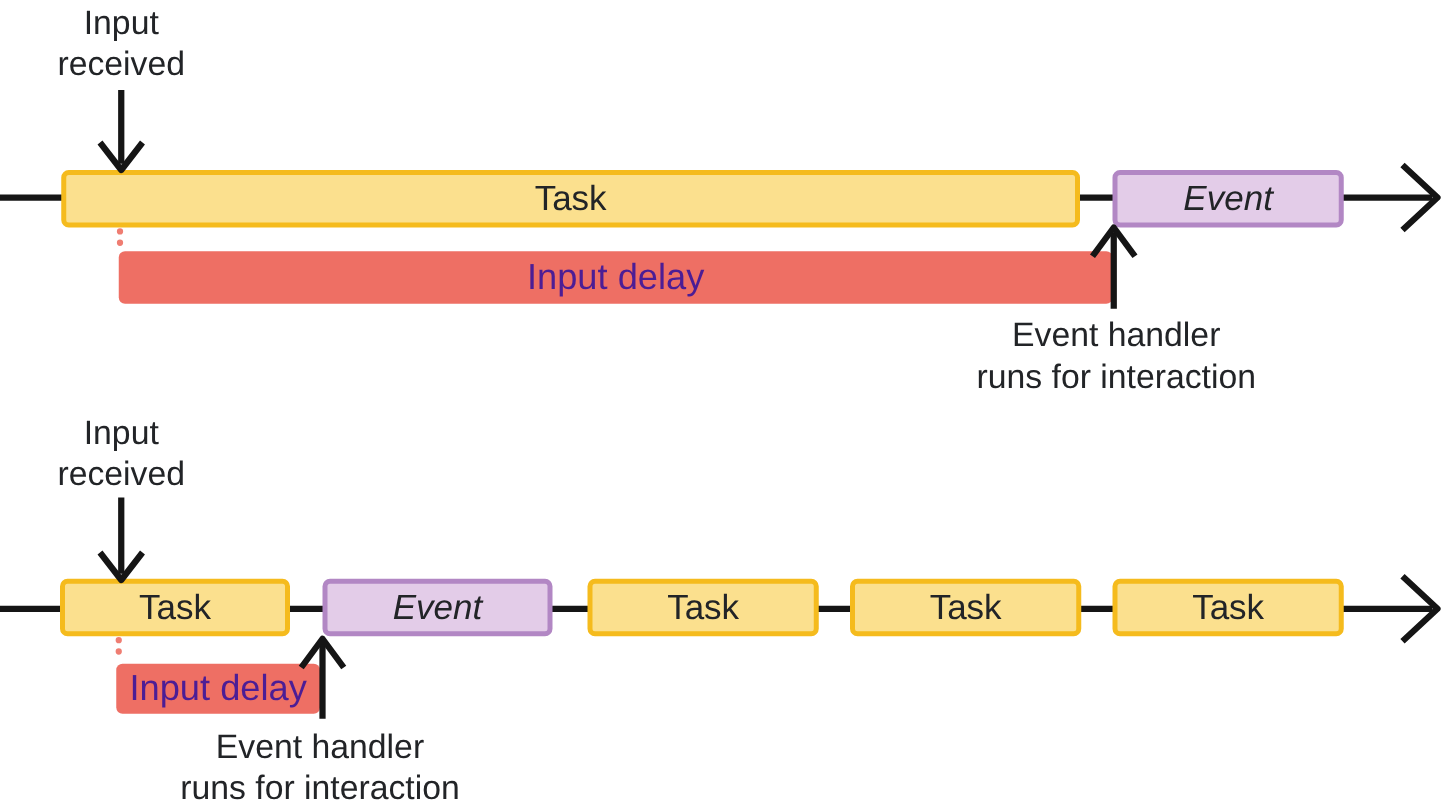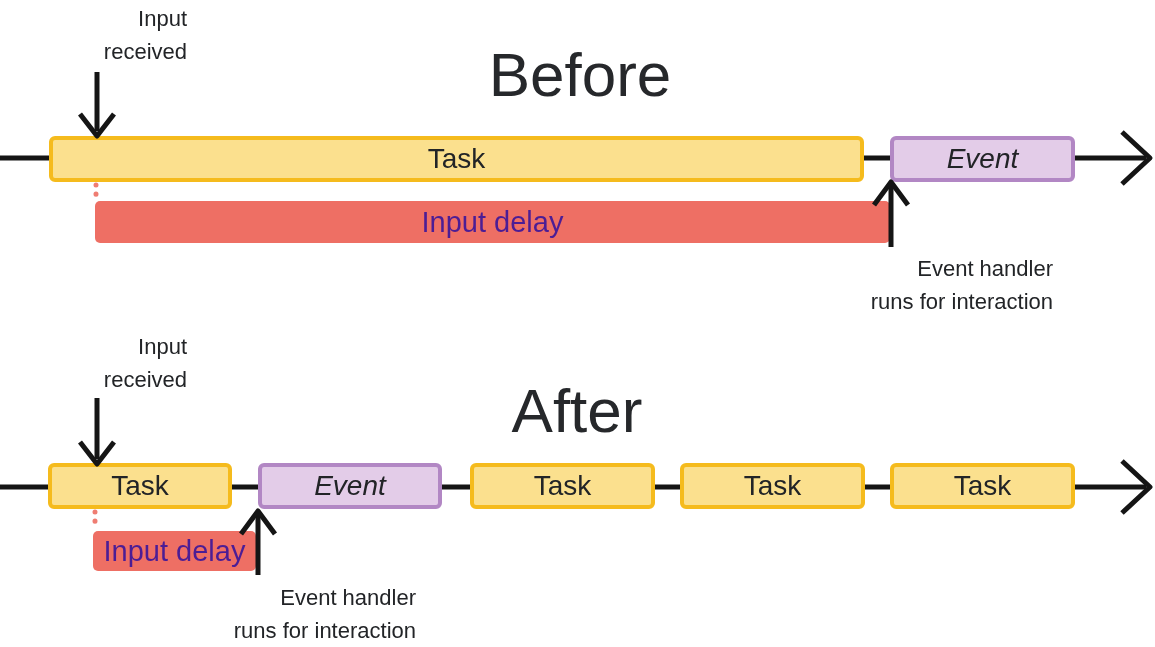--- a/index.html
+++ b/index.html
@@ -48,23 +48,23 @@
     background: var(--delay-fill, #EE6F64);
     border: none;
     border-radius: 5px;
     color: #4c1d95;
     font-size: 29px;
   }
   .z2 { z-index: 2; }
   .label {
     position: absolute;
     z-index: 3;
-    text-align: right;
+    text-align: center;
     white-space: pre-line;
-    font-size: 22px;
+    font-size: 27px;
     line-height: 33px;
     color: var(--text, #222427);
   }
   .title {
     position: absolute;
     z-index: 3;
     text-align: center;
     font-size: 62px;
     line-height: 66px;
     color: var(--title, #26282b);
@@ -149,23 +149,21 @@
     </g>
     <g stroke="#EF7D72" stroke-width="5" fill="none" stroke-linecap="round" stroke-dasharray="0.1 9">
 
       <line x1="96" y1="185" x2="96" y2="200"></line>
       <line x1="95" y1="512" x2="95" y2="528"></line>
     </g>
   </svg>
 
   <div id="before-input-label" class="label">Input
 received</div>
-  <div id="before-title" class="title">Before</div>
   <div id="before-handler-label" class="label">Event handler
 runs for interaction</div>
 
   <div id="after-input-label" class="label">Input
 received</div>
-  <div id="after-title" class="title">After</div>
   <div id="after-handler-label" class="label">Event handler
 runs for interaction</div>
 
 </div>
 
 </body></html>

